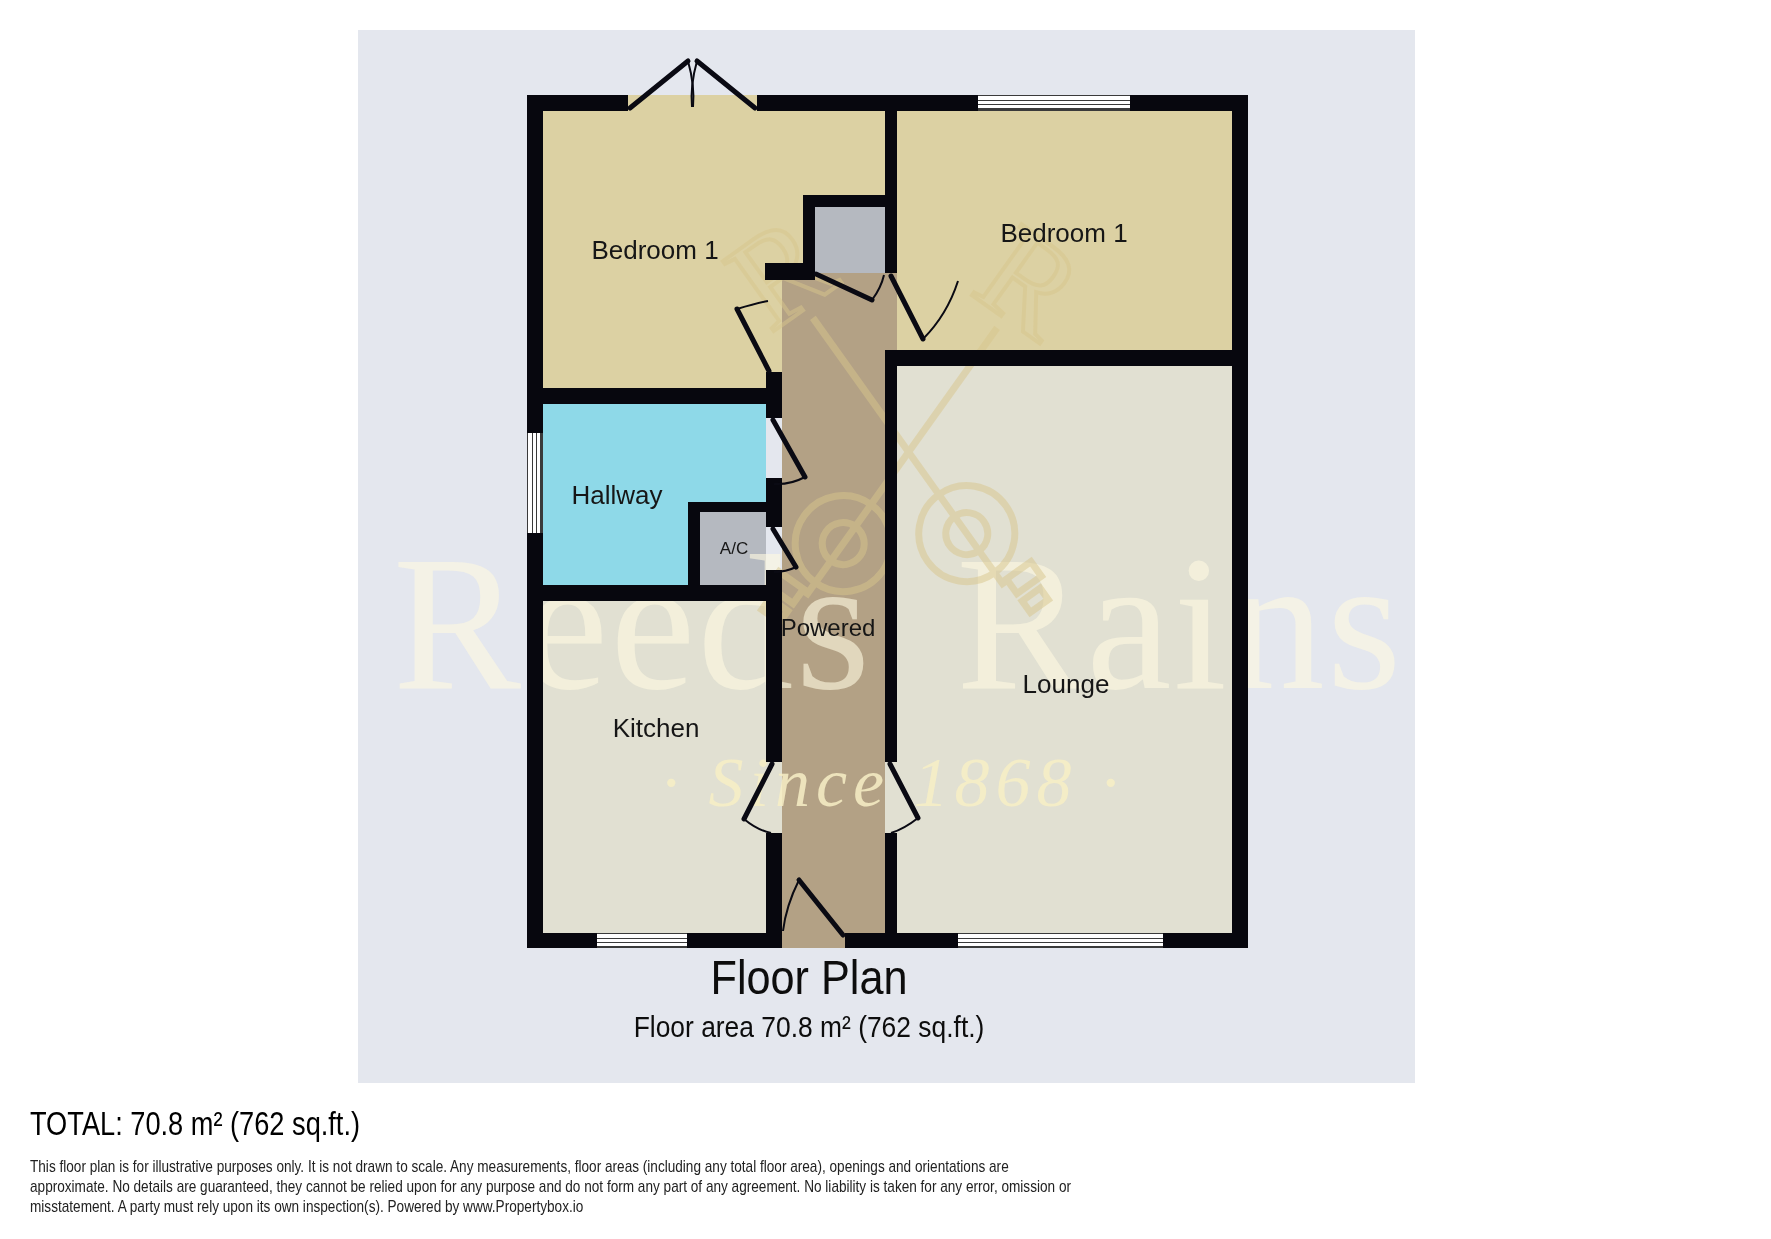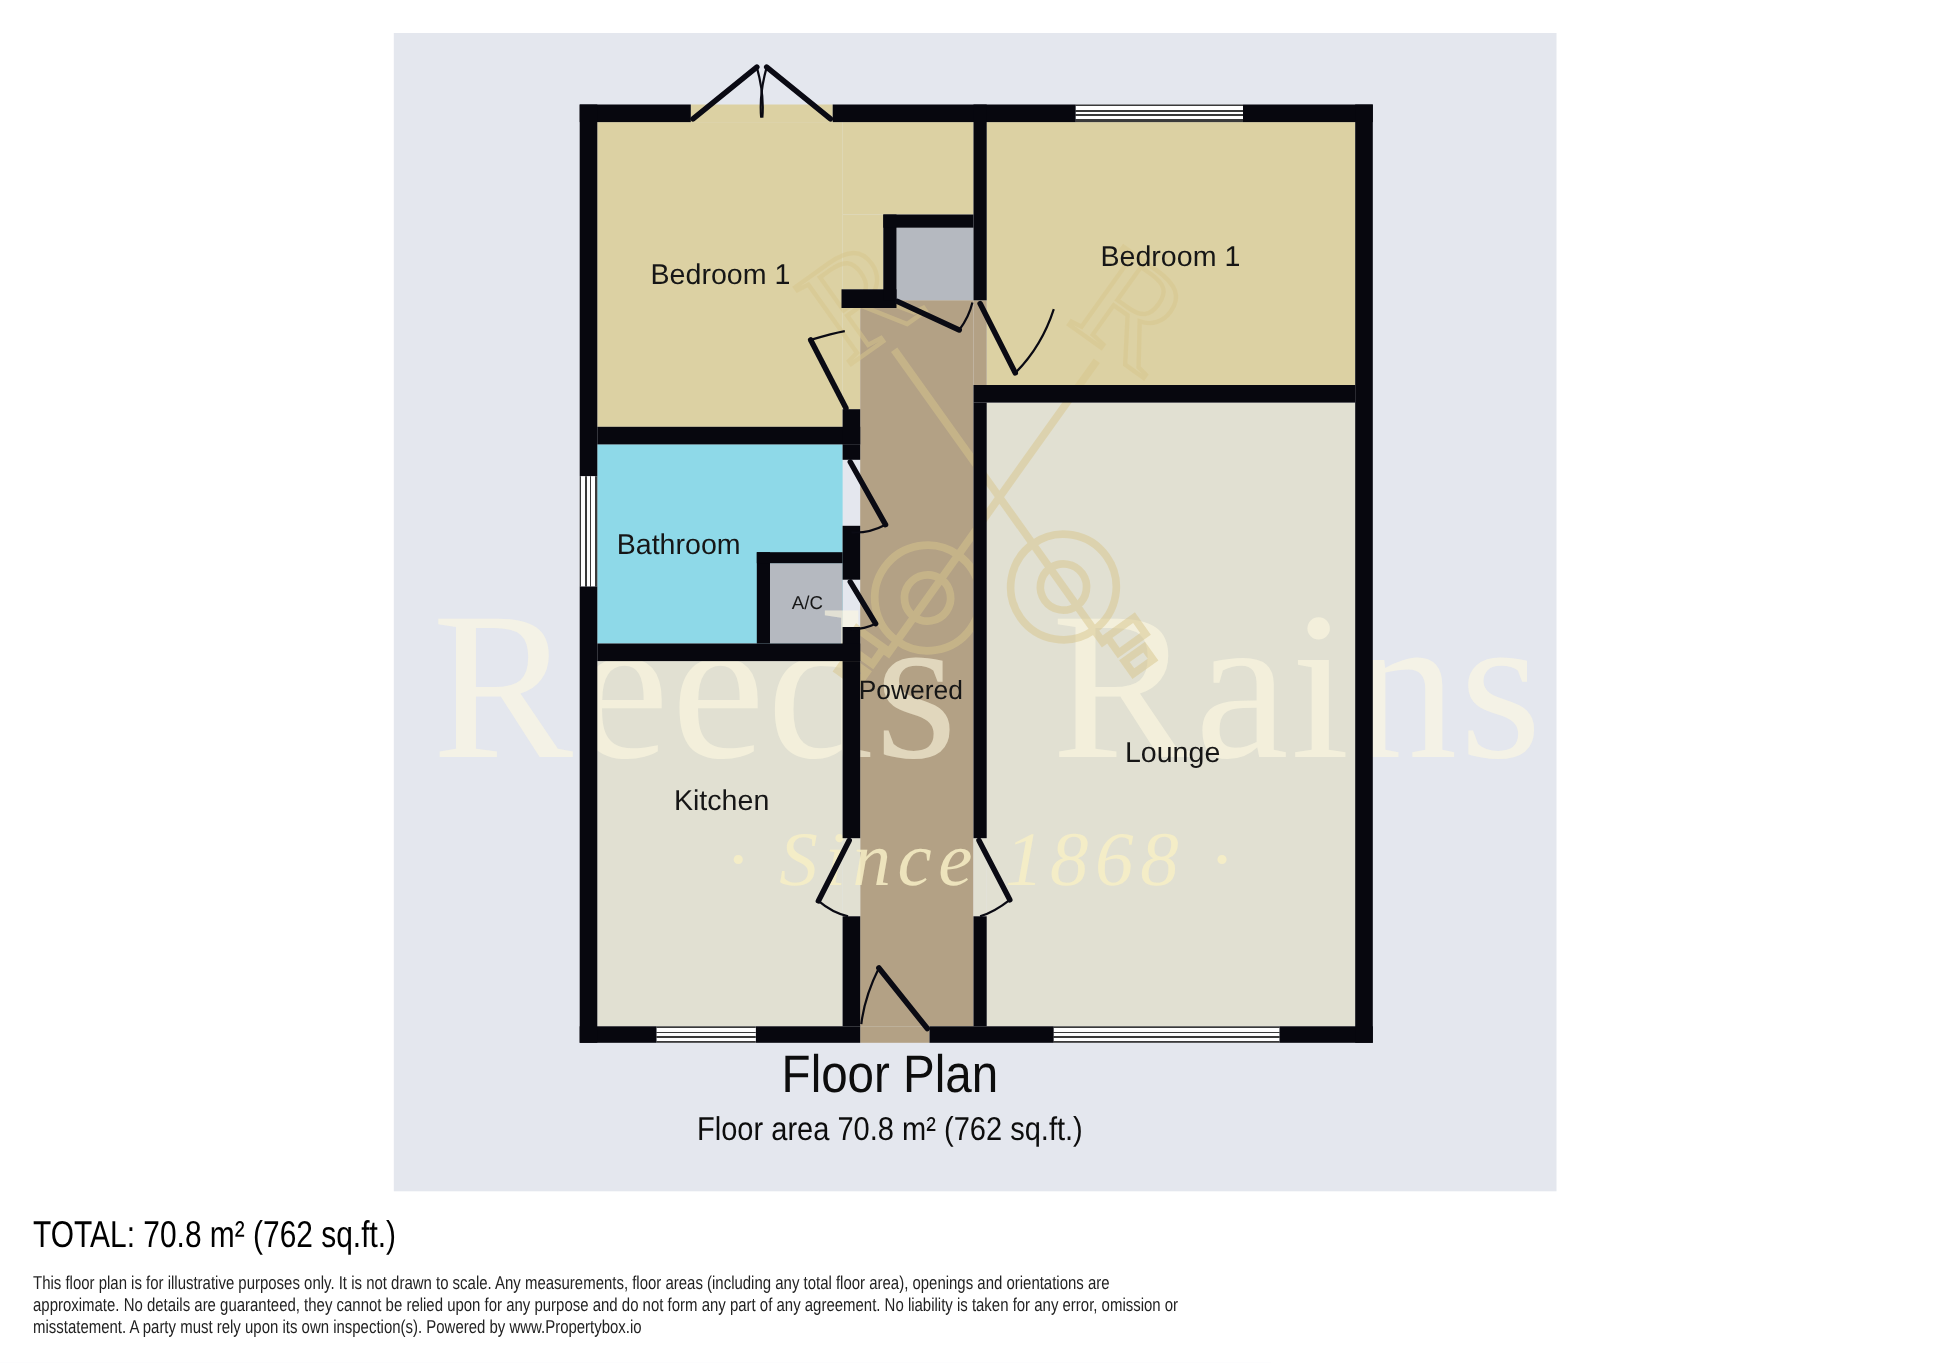--- a/index.html
+++ b/index.html
@@ -145,21 +145,21 @@
       <path d="M 796,567 Q 786,572 774,572"></path>
       <path d="M 744,819 Q 757,830 771,833"></path>
       <path d="M 918,818 Q 904,829 891,833"></path>
       <path d="M 799,880 Q 786,906 783,931"></path>
     </g>
   </g>
 </svg>
 
 <div class="label" style="left:655px;top:250px">Bedroom 1</div>
 <div class="label" style="left:1064px;top:233px">Bedroom 1</div>
-<div class="label" style="left:617px;top:495px">Bathroom</div>
+<div class="label" style="left:617px;top:495px">Hallway</div>
 <div class="label small" style="left:734px;top:549px">A/C</div>
 <div class="label mid" style="left:828px;top:628px">Powered</div>
 <div class="label" style="left:1066px;top:684px">Lounge</div>
 <div class="label" style="left:656px;top:728px">Kitchen</div>
 
 <div class="title-heading">Floor Plan</div>
 <div class="title-sub">Floor area 70.8 m² (762 sq.ft.)</div>
 
 <div class="total">TOTAL: 70.8 m² (762 sq.ft.)</div>
 <div class="disclaimer">

